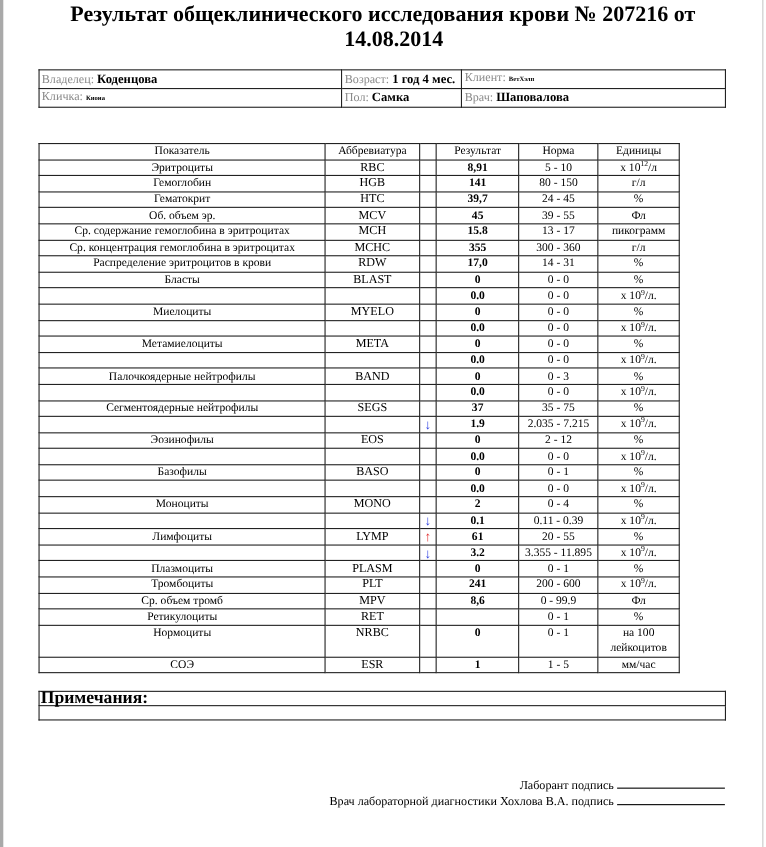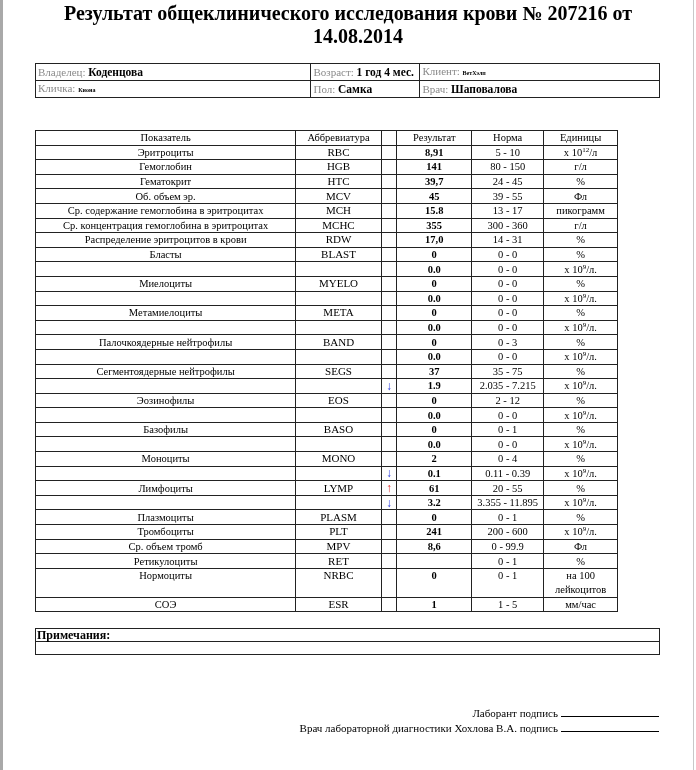--- a/index.html
+++ b/index.html
@@ -33,21 +33,21 @@
   .results tr.hdr td { font-size: 10.5px; }
   .results td.res { font-weight: bold; font-family: Liberation Serif, serif; }
   .results td.abbr { font-size: 11px; }
   .results td.arrow { font-size: 12px; font-weight: bold; line-height: 12px; }
   .results td.arrow.down { color: #2a3ce0; }
   .results td.arrow.up { color: #e02828; }
   .results tr.tall td { height: 28px; vertical-align: top; }
   .results tr.tall td.units { vertical-align: middle; line-height: 14px; white-space: normal; }
   sup { font-size: 7px; vertical-align: 4px; line-height: 0; }
   .notes { left: 35px; top: 628px; width: 625px; }
-  .notes td { border: 1.5px solid #222; height: 12px; font-size: 12px; line-height: 12px; padding: 0 1px; }
+  .notes td { border: 1.5px solid #222; height: 12px; font-size: 16px; line-height: 12px; padding: 0 1px; }
   .notes .nlabel { font-weight: bold; }
   .sign {
     position: absolute; right: 37px; font-size: 11px; line-height: 14px; text-align: right;
     font-family: "Liberation Serif", serif;
     margin-top: 20px;
   }
   .sign .line { display: inline-block; width: 98px; border-bottom: 1px solid #000; margin-left: 3px; height: 10px; vertical-align: baseline; }
   .sign1 { top: 686px; }
   .sign2 { top: 701px; }
 </style>

